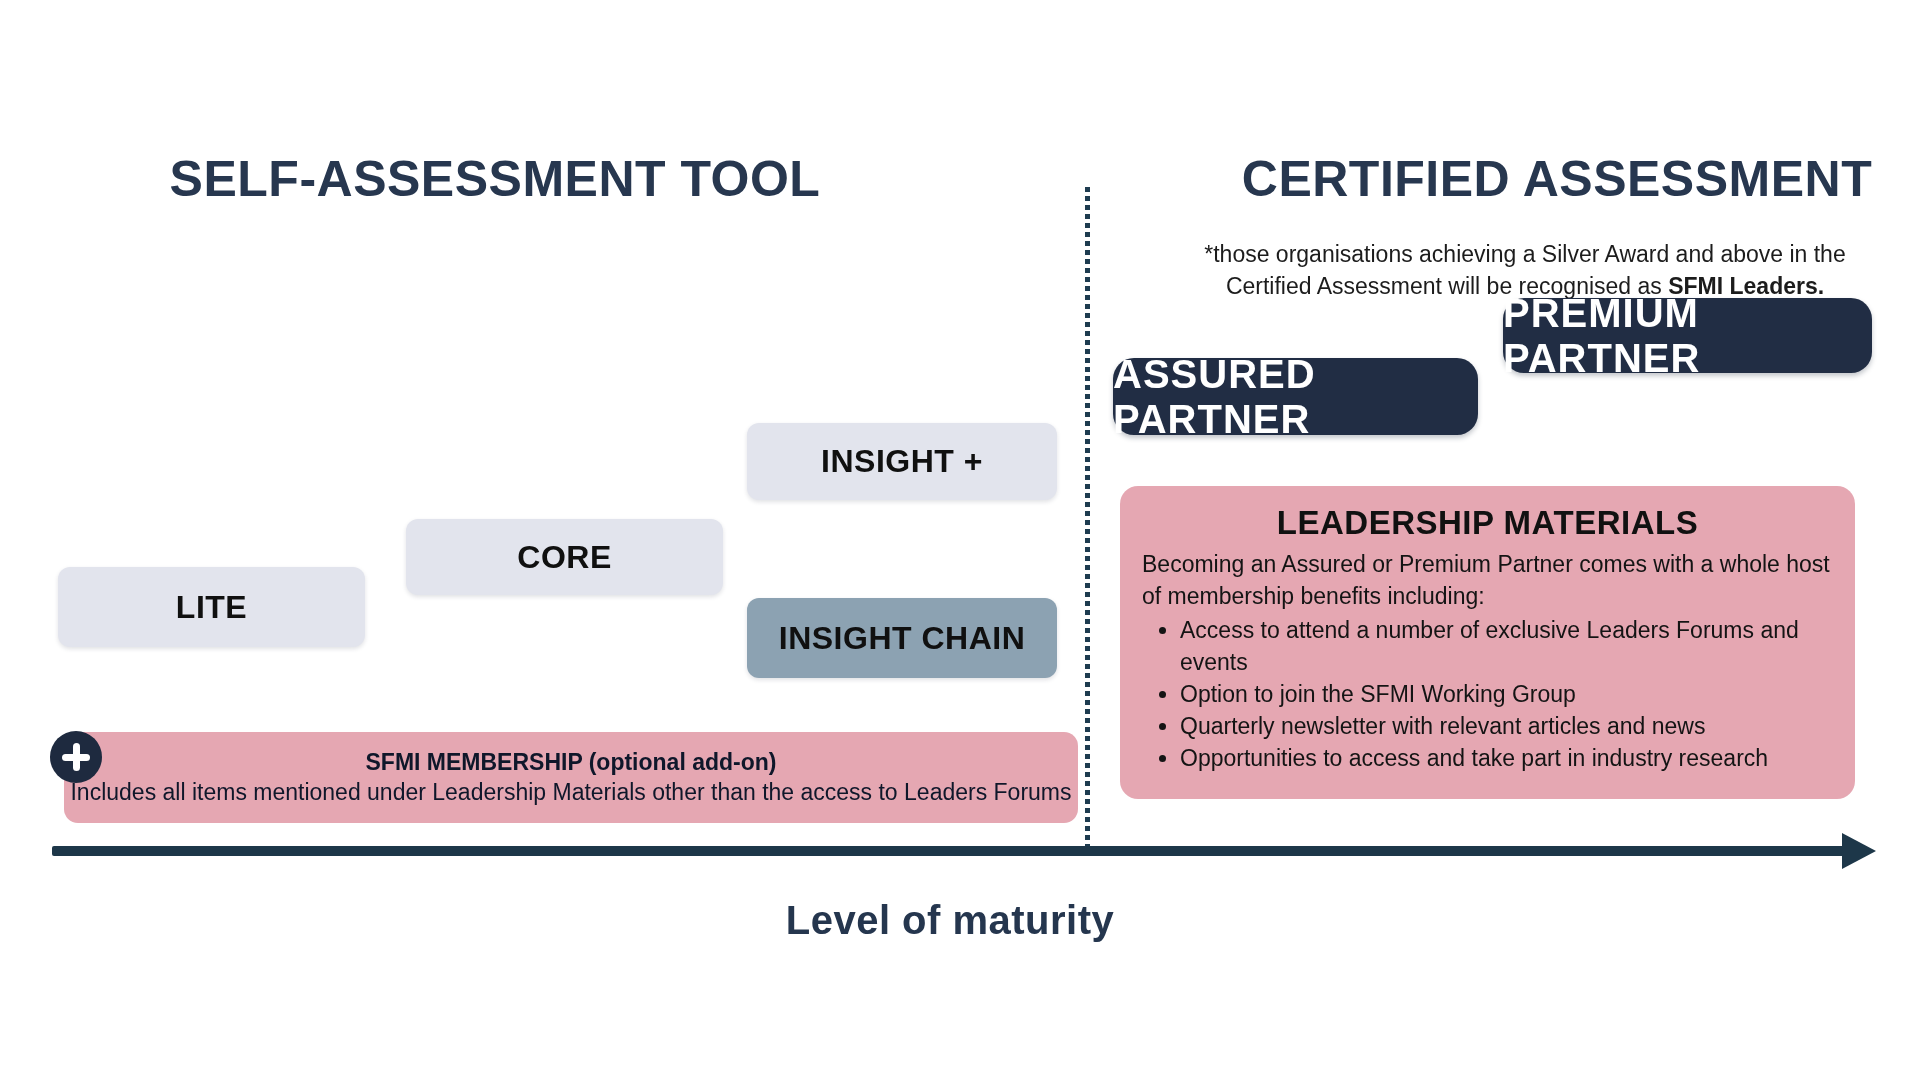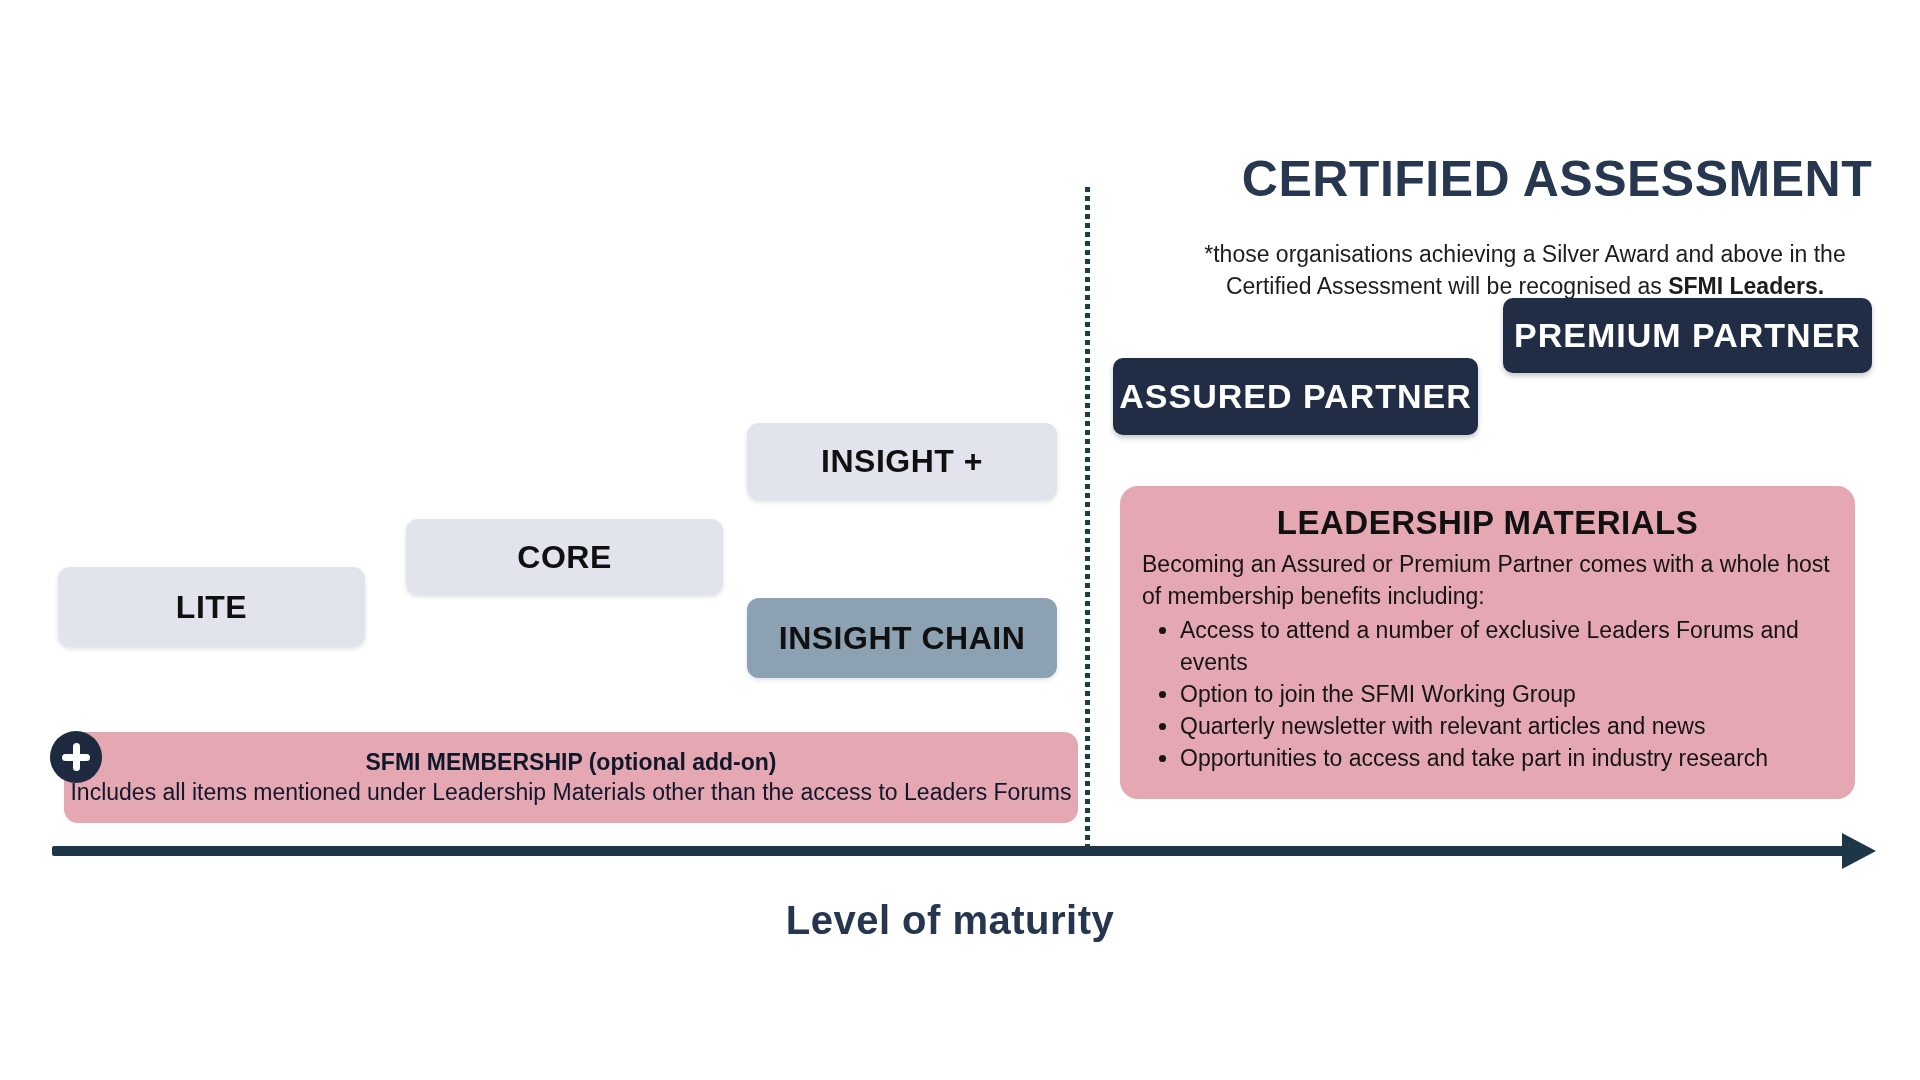--- a/index.html
+++ b/index.html
@@ -48,23 +48,23 @@
   #plus-badge .bar{position:absolute;background:#ffffff;border-radius:4px;}
   #plus-badge .bar.h{left:12px;top:22.5px;width:28px;height:7px;}
   #plus-badge .bar.v{left:22.5px;top:12px;width:7px;height:28px;}
   
   #divider{
     position:absolute;left:1085px;top:187px;width:5px;height:662px;
     background:repeating-linear-gradient(to bottom,#1e3c50 0px,#1e3c50 5px,transparent 5px,transparent 9px);
   }
   
   .partner{
-    position:absolute;background:#212d44;border-radius:10px;
+    position:absolute;background:#212d44;border-radius:21px;
     display:flex;align-items:center;justify-content:center;
-    color:#ffffff;font-size:34px;font-weight:bold;letter-spacing:1px;
+    color:#ffffff;font-size:40px;font-weight:bold;letter-spacing:1px;
     box-shadow:0 3px 5px rgba(20,30,50,.25);
   }
   #partner-assured{left:1113px;top:358px;width:365px;height:77px;}
   #partner-premium{left:1503px;top:298px;width:369px;height:75px;}
   
   #leadership-box{
     position:absolute;left:1120px;top:486px;width:735px;height:313px;
     background:#e5a7b2;border-radius:18px;color:#141414;box-sizing:border-box;
   }
   .l-title{margin:18px 0 6px 0;text-align:center;font-size:33px;font-weight:bold;color:#111111;letter-spacing:.5px;}
@@ -81,20 +81,21 @@
   #axis-label{
     position:absolute;left:700px;top:898px;width:500px;text-align:center;
     font-size:40px;font-weight:bold;color:#25364e;letter-spacing:.5px;
   }
 </style>
 </head>
 <body>
 
 <div class="canvas">
 
+  <div id="title-left" class="section-title">SELF-ASSESSMENT TOOL</div>
   <div id="title-right" class="section-title">CERTIFIED ASSESSMENT</div>
 
   <div class="note">
     <span>*those organisations achieving a Silver Award and above in the</span><br>
     <span>Certified Assessment will be recognised as </span><b>SFMI Leaders.</b>
   </div>
 
   <div id="step-lite" class="step">LITE</div>
   <div id="step-core" class="step">CORE</div>
   <div id="step-insight" class="step">INSIGHT +</div>

